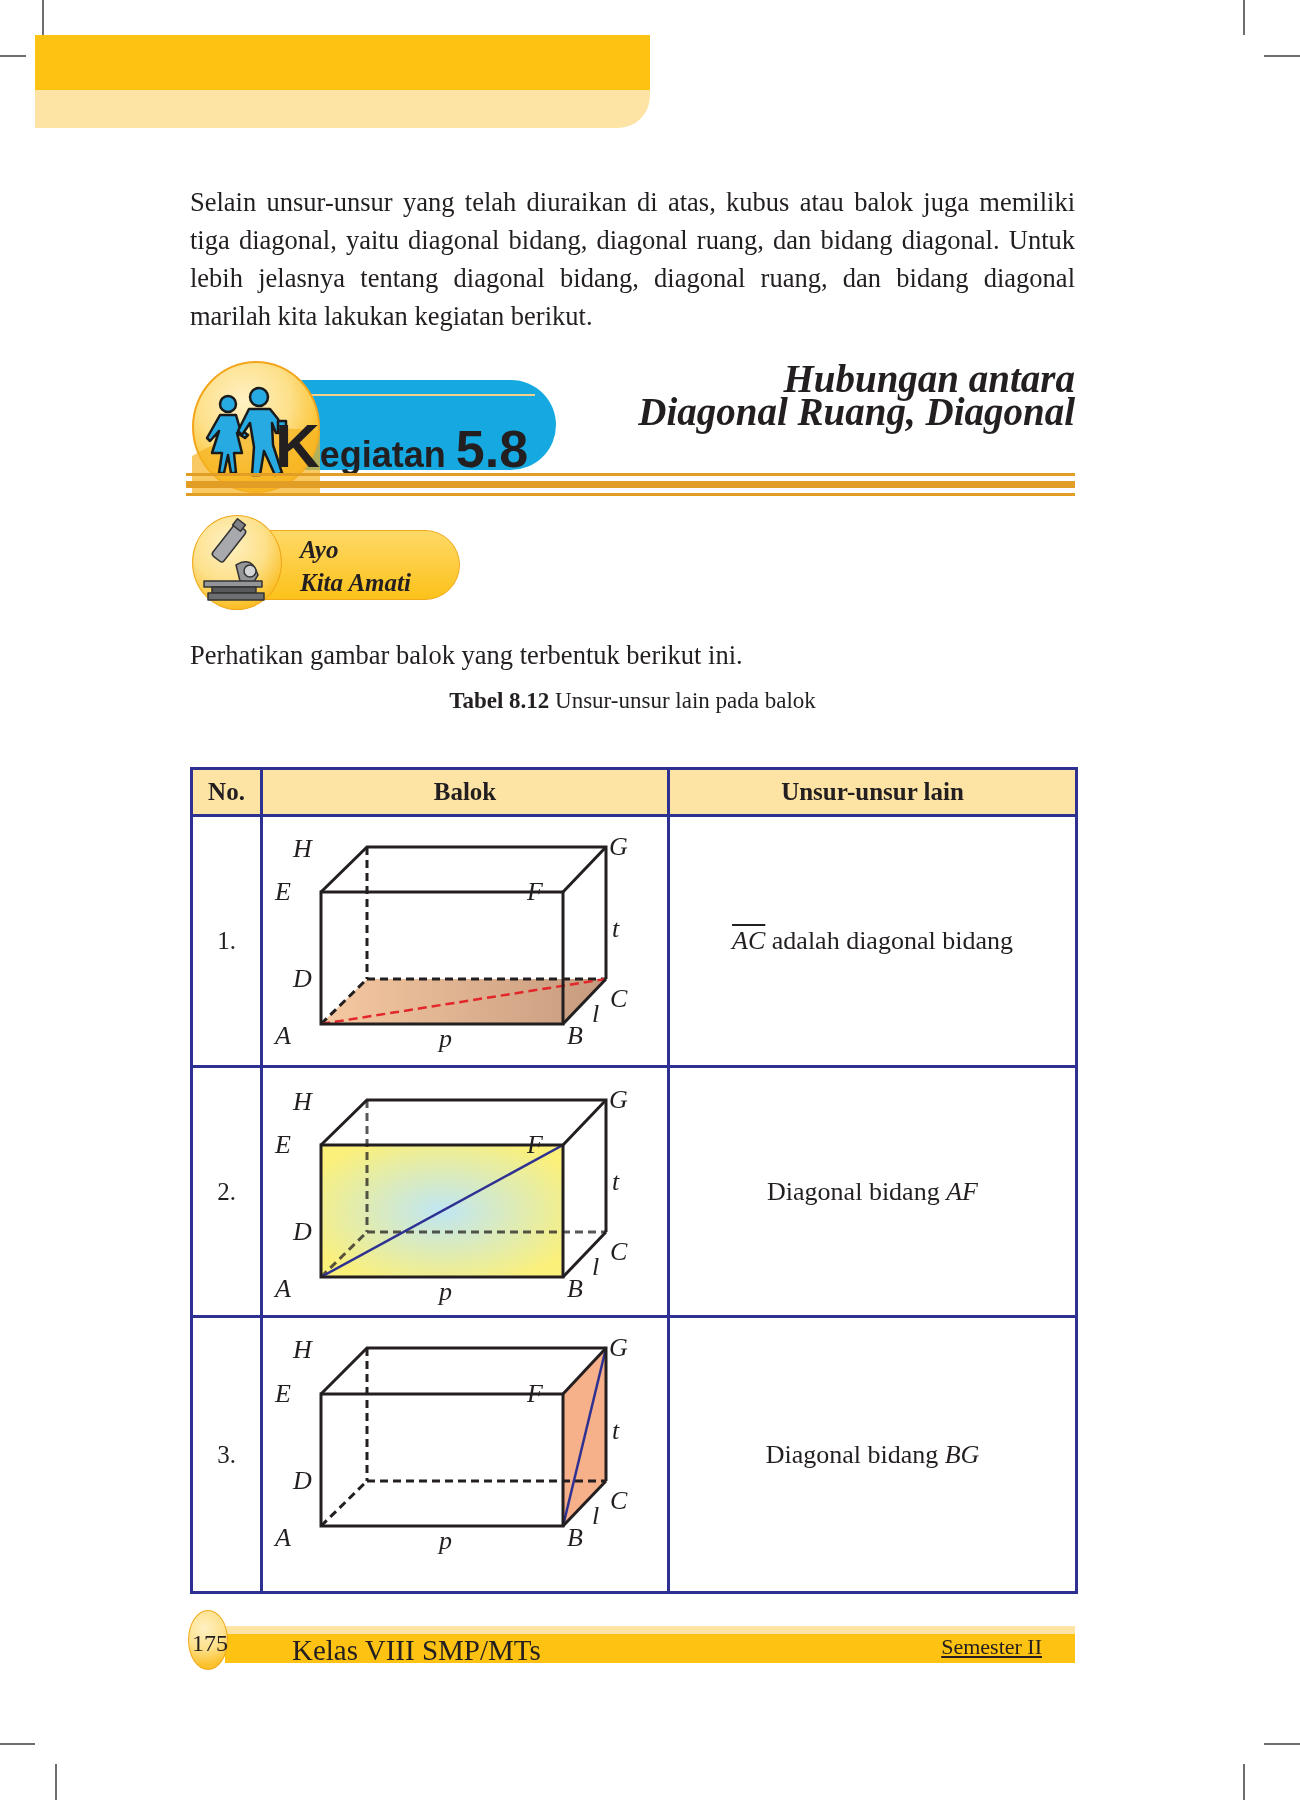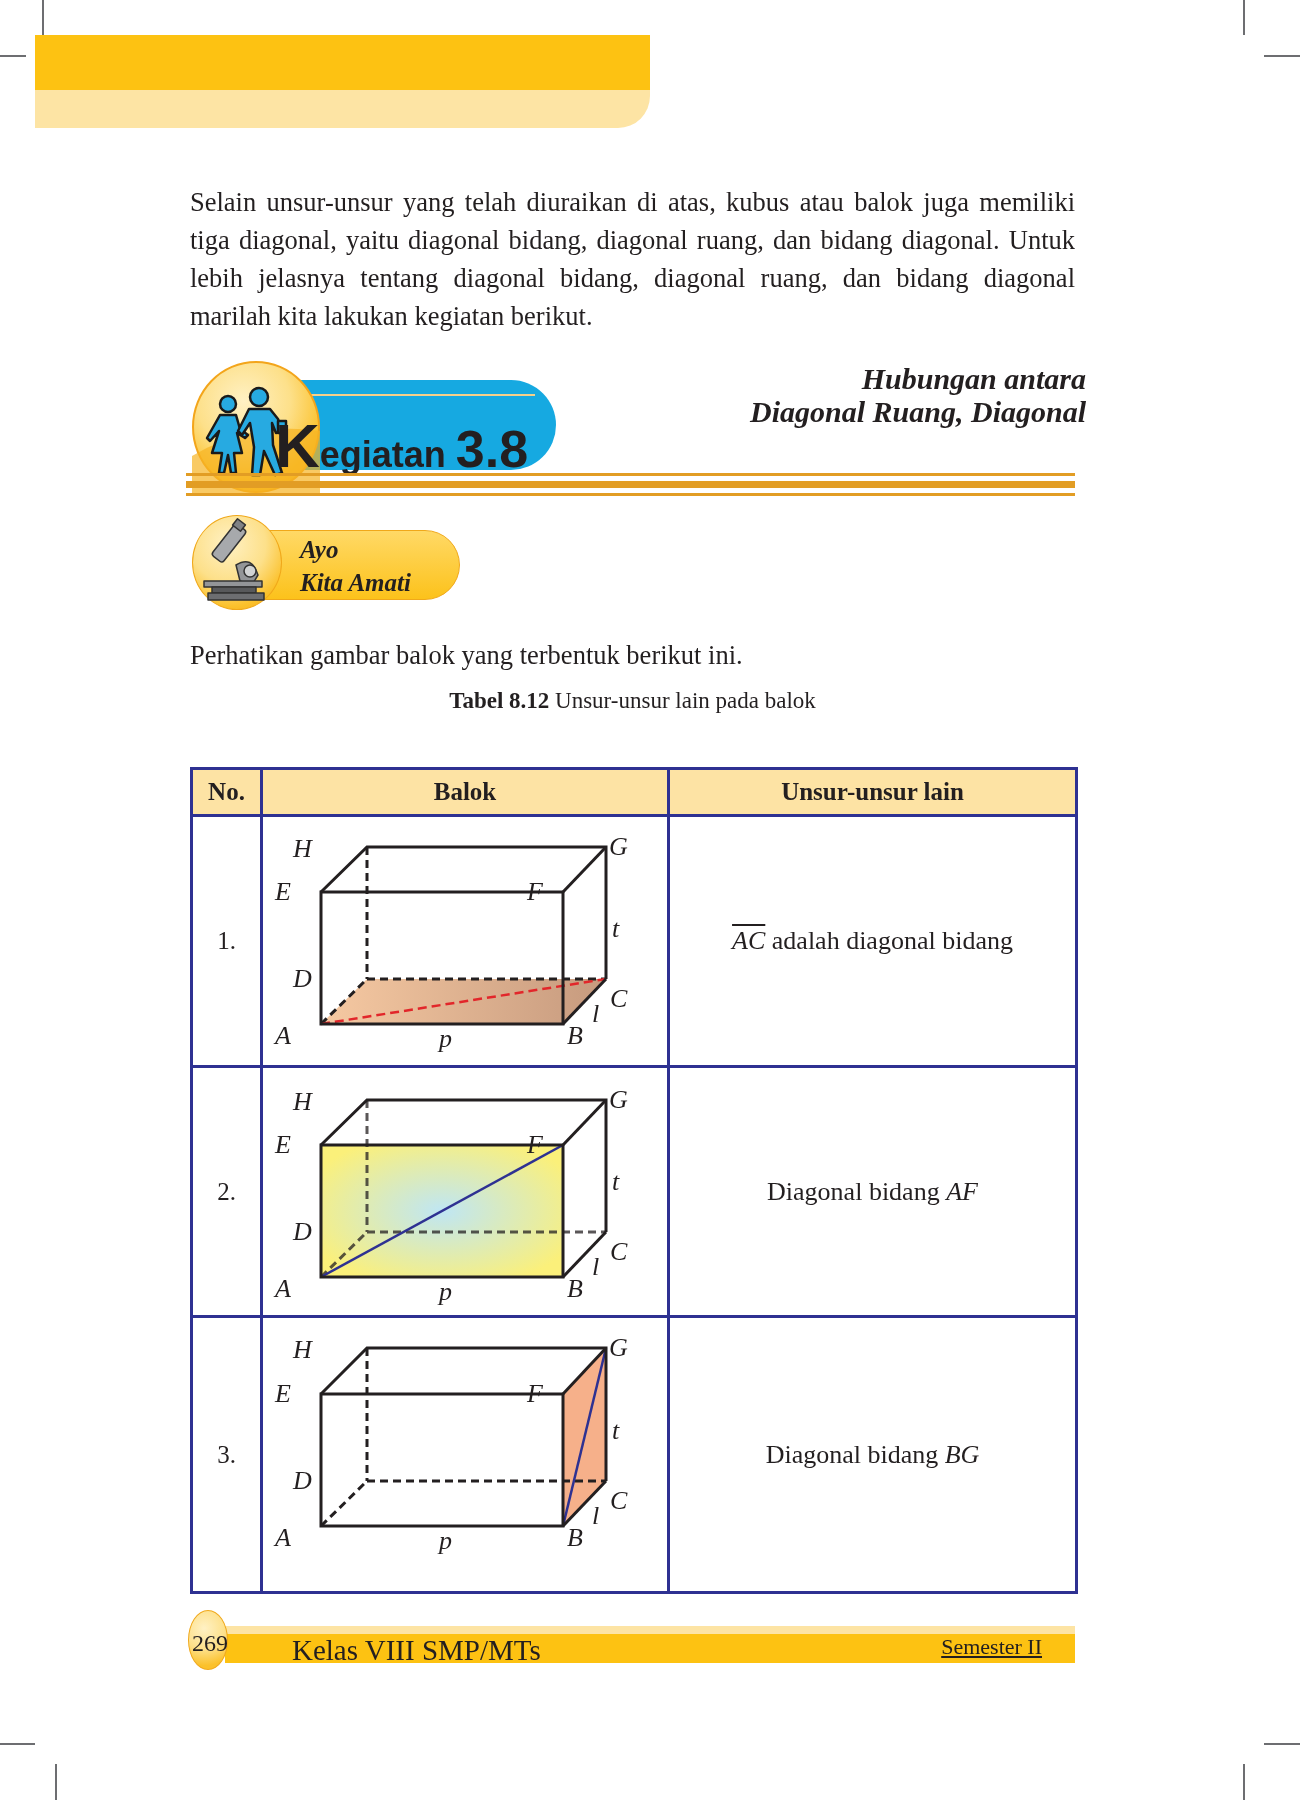--- a/index.html
+++ b/index.html
@@ -23,22 +23,22 @@
   .pill-line { left: 310px; top: 394px; width: 225px; height: 2px; background: #f5d08a; }
   .circle { left: 192px; top: 361px; width: 128px; height: 132px; border-radius: 50%;
             background: radial-gradient(circle at 40% 30%, #fff1c4 0%, #fde08a 40%, #fbc12b 70%, #f4ab1a 100%);
             border: 2px solid #f3a51b; box-sizing: border-box; }
   .kegiatan-label { left: 275px; top: 410px; font-family: "Liberation Sans", "DejaVu Sans", sans-serif;
                     font-weight: bold; color: #231f20; white-space: nowrap; }
   .kegiatan-label .bigk { font-size: 62px; }
   .kegiatan-label .rest { font-size: 36px; }
   .kegiatan-label .num { font-size: 52px; margin-left: 10px; }
   .stripe { left: 186px; width: 889px; background: #e29d24; }
-  .title-right { right: 214px; top: 362px; text-align: right; font-weight: bold; font-style: italic;
-                 font-size: 30px; line-height: 33px; white-space: nowrap; }
+  .title-right { right: 225px; top: 362px; text-align: right; font-weight: bold; font-style: italic;
+                 font-size: 39px; line-height: 33px; white-space: nowrap; }
 
   
   .ayo-pill { left: 250px; top: 530px; width: 210px; height: 70px; background: linear-gradient(#ffd966, #fcc21b);
               border-radius: 0 35px 35px 0; border: 1.5px solid #f0a81a; box-sizing: border-box; }
   .ayo-circle { left: 192px; top: 515px; width: 90px; height: 95px; border-radius: 50%;
                 background: radial-gradient(circle at 40% 30%, #fff1c4 0%, #fde08a 45%, #fbc12b 75%, #f2a619 100%);
                 border: 1.5px solid #f0a81a; box-sizing: border-box; }
   .ayo-text { left: 300px; top: 533px; font-weight: bold; font-style: italic; font-size: 25px; line-height: 33px; }
 
   .lead { left: 190px; top: 640px; font-size: 26.5px; }
@@ -94,21 +94,21 @@
         <circle cx="36" cy="43" r="8"></circle>
         <path d="M28 54 L44 54 L48 68 L56 74 L53 77 L45 72 L50 92 L42 92 L44 112 L39 112 L36 94 L32 112 L27 112 L30 92 L20 92 L27 70 L18 80 L15 77 Z"></path>
 
         <circle cx="67" cy="36" r="9"></circle>
         <path d="M57 48 L78 48 L86 58 L90 70 L84 72 L80 62 L81 84 L90 112 L83 114 L72 90 L68 114 L60 114 L62 86 L58 62 L50 74 L46 70 Z"></path>
         <rect x="86" y="60" width="8" height="12"></rect>
       </g>
     </svg>
   </div>
   <div class="abs kegiatan-label">
-    <span class="bigk">K</span><span class="rest">egiatan</span><span class="num">3.8</span>
+    <span class="bigk">K</span><span class="rest">egiatan</span><span class="num">5.8</span>
   </div>
   <div class="abs title-right">
     <div>Hubungan antara</div>
     <div>Diagonal Ruang, Diagonal</div>
   </div>
   <div class="abs stripe" style="top:473px;height:3px;"></div>
   <div class="abs stripe" style="top:481px;height:7px;"></div>
   <div class="abs stripe" style="top:493px;height:3px;"></div>
 </div>
 
@@ -270,16 +270,16 @@
         <span>Diagonal bidang </span><span class="it">BG</span>
       </td>
     </tr>
   </tbody>
 </table>
 
 <div>
   <div class="abs ft-light"></div>
   <div class="abs ft-dark"></div>
   <div class="abs ft-ellipse"></div>
-  <div class="abs ft-page">269</div>
+  <div class="abs ft-page">175</div>
   <div class="abs ft-left">Kelas VIII SMP/MTs</div>
   <div class="abs ft-right">Semester II</div>
 </div>
 
 </body></html>

